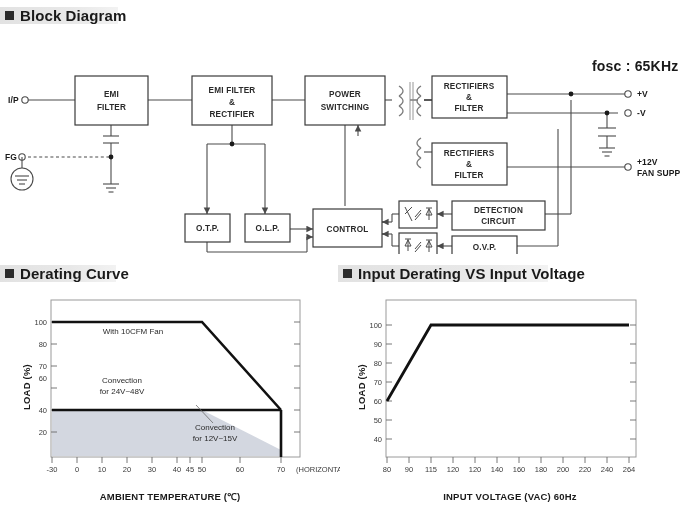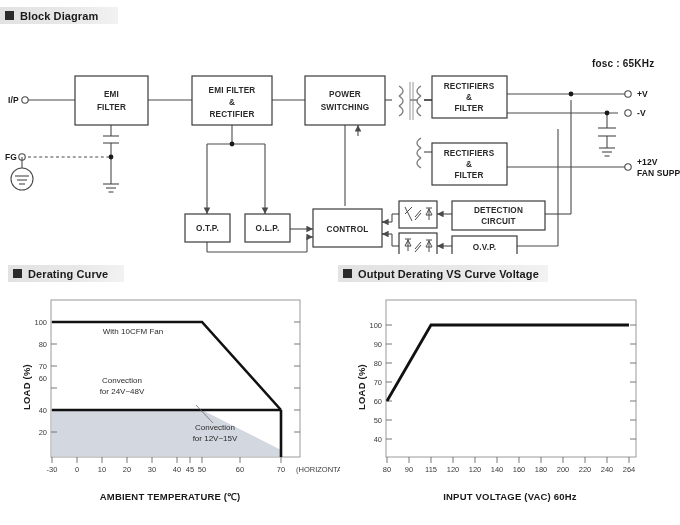--- a/index.html
+++ b/index.html
@@ -26,39 +26,39 @@
     box-sizing: border-box;
   }
   .hdr-square {
     width: 9px;
     height: 9px;
     background: #2b2b2b;
     margin-right: 6px;
     flex: 0 0 auto;
   }
   .hdr-text {
-    font-size: 11px;
+    font-size: 15px;
     font-weight: bold;
     letter-spacing: 0.1px;
     color: #1a1a1a;
     white-space: nowrap;
   }
   #header-block-diagram { left: 0px; top: 7px; width: 118px; }
-  #header-derating-curve { left: 8px; top: 265px; width: 116px; }
+  #header-derating-curve { left: 0px; top: 265px; width: 116px; }
   #header-output-derating { left: 338px; top: 265px; width: 210px; }
 
   .diagram-area {
     position: absolute;
     left: 0; top: 24px;
     width: 680px; height: 230px;
   }
   .fosc {
     position: absolute;
     left: 592px; top: 34px;
-    font-size: 10px;
+    font-size: 14px;
     font-weight: bold;
     color: #1a1a1a;
     white-space: nowrap;
     letter-spacing: 0.2px;
   }
   .charts-area {
     position: absolute;
     left: 0; top: 282px;
     width: 672px; height: 243px;
   }
@@ -118,21 +118,21 @@
   <span class="hdr-text">Block Diagram</span>
 </div>
 
 <div class="section-header" id="header-derating-curve">
   <span class="hdr-square"></span>
   <span class="hdr-text">Derating Curve</span>
 </div>
 
 <div class="section-header" id="header-output-derating">
   <span class="hdr-square"></span>
-  <span class="hdr-text">Output Derating VS Curve Voltage</span>
+  <span class="hdr-text">Input Derating VS Input Voltage</span>
 </div>
 
 <div class="diagram-area">
   <div class="fosc">fosc : 65KHz</div>
 
   <svg width="680" height="230" viewBox="0 0 680 230">
     <defs>
       <marker id="arrh" markerWidth="7" markerHeight="7" refX="6" refY="3" orient="auto">
         <path d="M0,0 L6,3 L0,6 z" fill="#4a4a4a"></path>
       </marker>

